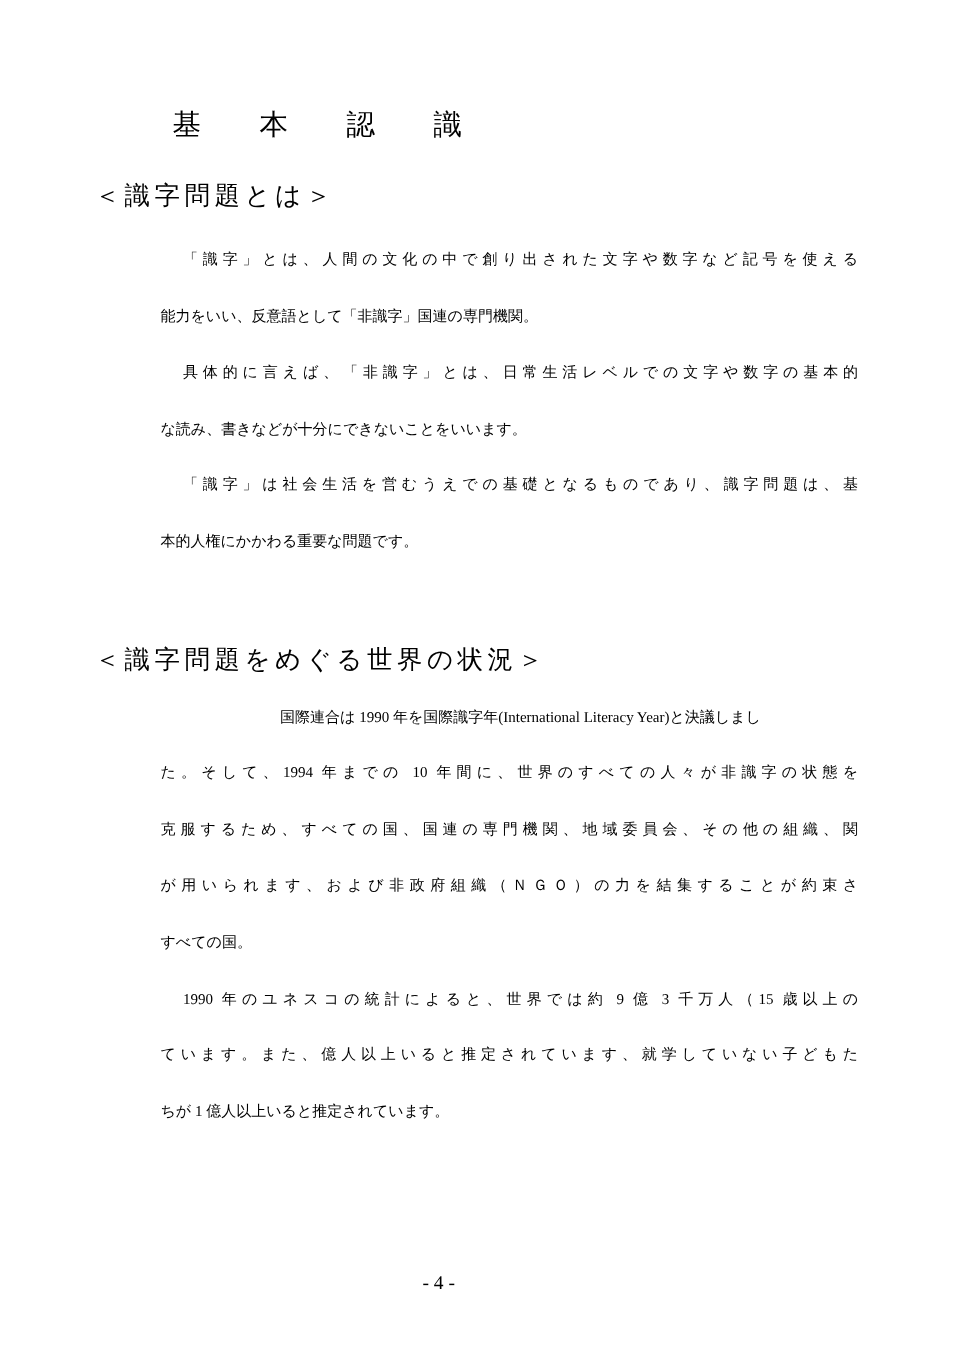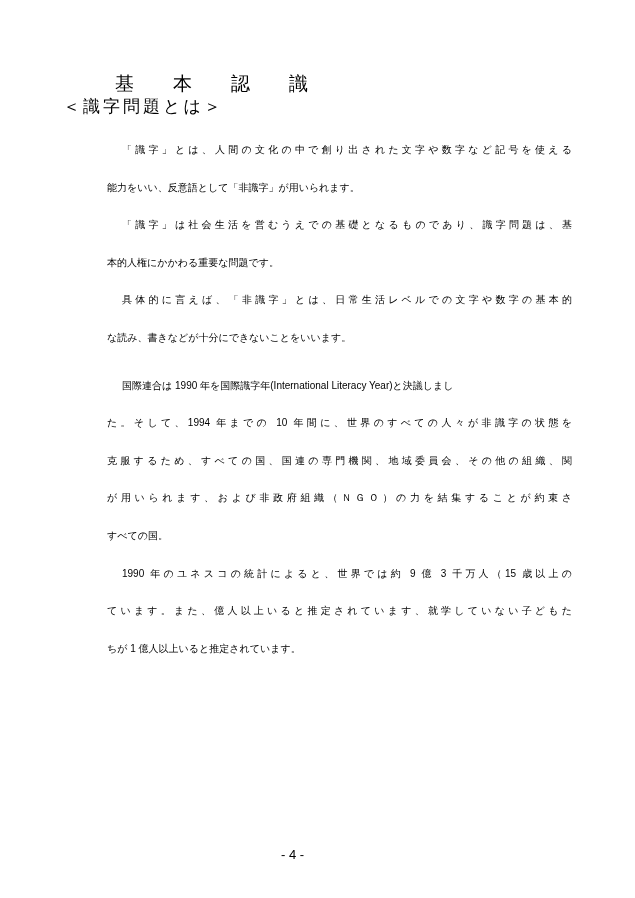--- a/index.html
+++ b/index.html
@@ -6,21 +6,21 @@
     margin: 0;
     padding: 0;
     background: #ffffff;
   }
   .page {
     position: relative;
     width: 585px;
     height: 898px;
     background: #ffffff;
     color: #000000;
-    font-family: Liberation Sans, sans-serif;
+    font-family: Liberation Serif, serif;
     overflow: hidden;
   }
   .content {
     position: absolute;
     left: 63px;
     top: 0;
     width: 509px;
   }
   .doc-title {
     margin: 72px 0 0 52px;
@@ -29,36 +29,37 @@
     font-weight: normal;
     letter-spacing: 10px;
   }
   .section-heading {
     margin: 0;
     font-size: 17px;
     line-height: 21px;
     font-weight: normal;
     letter-spacing: 3px;
   }
-  .heading-1 { }
+  .heading-1 { margin-top: 24px; }
   .heading-2 { margin-top: 48px; }
   .body-block-1 { margin-top: 14px; }
   .body-block-2 { margin-top: 10px; }
   .line {
     font-size: 10px;
     line-height: 37.6px;
     text-align: left;
     margin-left: 44px;
   }
   .jfull {
     text-align: justify;
     text-align-last: justify;
   }
   .indent {
     text-indent: 15px;
+    text-align: center;
   }
   .page-number {
     position: absolute;
     top: 846px;
     left: 0;
     width: 100%;
     text-align: center;
     font-size: 13px;
     line-height: 18px;
   }
@@ -69,32 +70,33 @@
 <div class="page">
   <div class="content">
 
     <h1 class="doc-title">基　本　認　識</h1>
 
     <h2 class="section-heading heading-1">＜識字問題とは＞</h2>
 
     <div class="body-block-1">
       <div class="paragraph">
         <div class="line jfull indent">「識字」とは、人間の文化の中で創り出された文字や数字など記号を使える</div>
-        <div class="line">能力をいい、反意語として「非識字」が用いられます。</div>
+        <div class="line">能力をいい、反意語として「非識字」国連の専門機関。</div>
+      </div>
+      <div class="paragraph">
+        <div class="line jfull indent">具体的に言えば、「非識字」とは、日常生活レベルでの文字や数字の基本的</div>
+        <div class="line">な読み、書きなどが十分にできないことをいいます。</div>
       </div>
       <div class="paragraph">
         <div class="line jfull indent">「識字」は社会生活を営むうえでの基礎となるものであり、識字問題は、基</div>
         <div class="line">本的人権にかかわる重要な問題です。</div>
       </div>
-      <div class="paragraph">
-        <div class="line jfull indent">具体的に言えば、「非識字」とは、日常生活レベルでの文字や数字の基本的</div>
-        <div class="line">な読み、書きなどが十分にできないことをいいます。</div>
-      </div>
     </div>
 
+    <h2 class="section-heading heading-2">＜識字問題をめぐる世界の状況＞</h2>
 
     <div class="body-block-2">
       <div class="paragraph">
         <div class="line indent">国際連合は 1990 年を国際識字年(International Literacy Year)と決議しまし</div>
         <div class="line jfull">た。そして、1994 年までの 10 年間に、世界のすべての人々が非識字の状態を</div>
         <div class="line jfull">克服するため、すべての国、国連の専門機関、地域委員会、その他の組織、関</div>
         <div class="line jfull">が用いられます、および非政府組織（ＮＧＯ）の力を結集することが約束さ</div>
         <div class="line">すべての国。</div>
       </div>
       <div class="paragraph">

